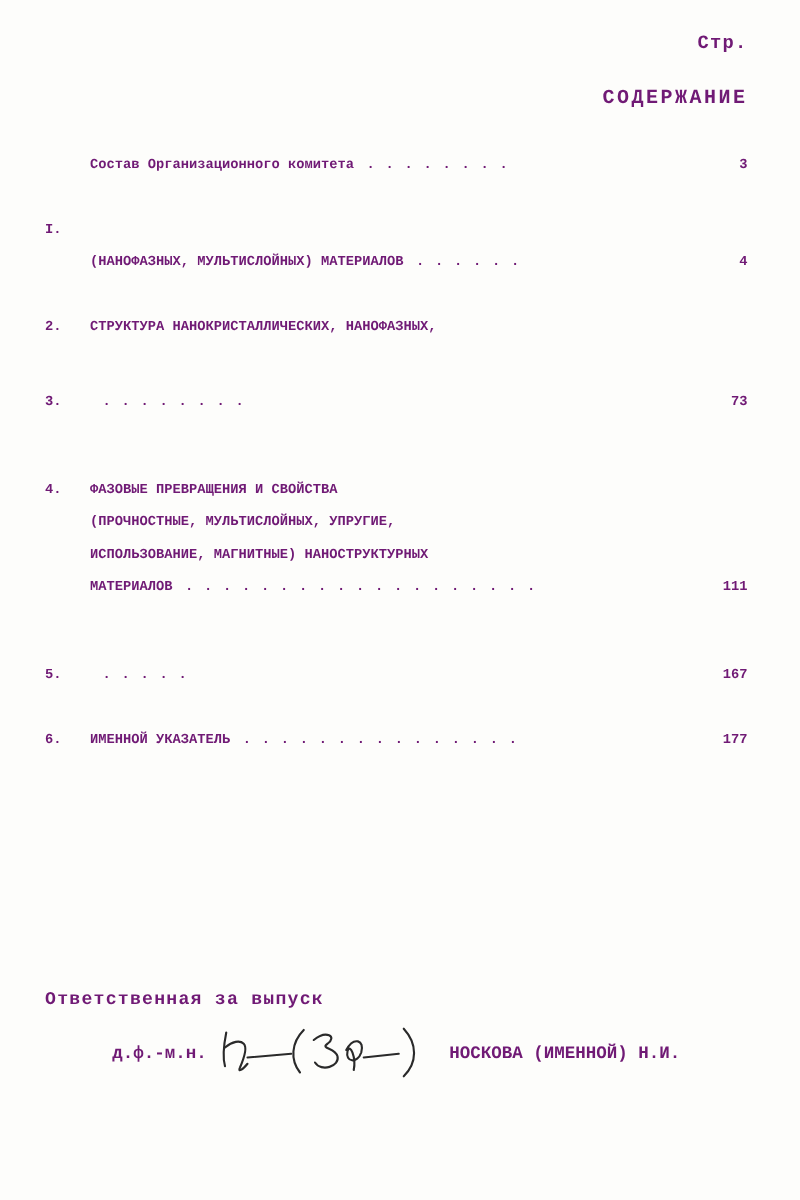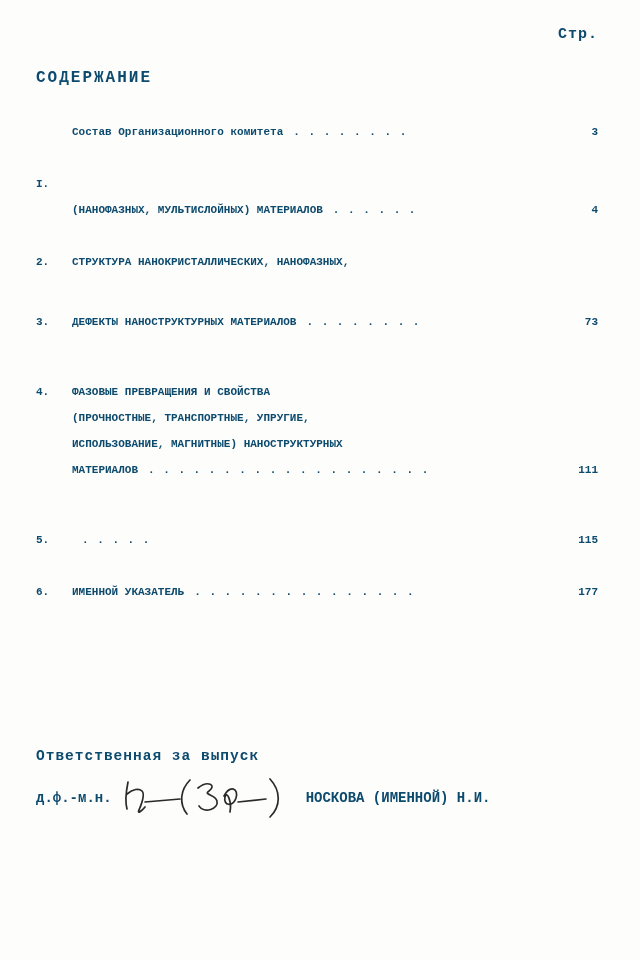--- a/index.html
+++ b/index.html
@@ -8,33 +8,33 @@
     background: #f4f3f0;
   }
   .page {
     position: relative;
     width: 640px;
     height: 960px;
     margin: 0 auto;
     background: #fdfdfb;
     font-family: "Liberation Mono", "DejaVu Sans Mono", monospace;
     font-weight: 700;
-    color: #0c4a6e;
+    color: #701a75;
     box-sizing: border-box;
     padding: 26px 42px 0 36px;
     overflow: hidden;
   }
   .str-header {
     text-align: right;
     font-size: 15px;
     letter-spacing: 1px;
     margin-bottom: 26px;
   }
   .toc-title {
-    text-align: left;
+    text-align: right;
     font-size: 16px;
     letter-spacing: 2px;
     margin-bottom: 32px;
   }
   .entries { }
   .entry {
     font-size: 11px;
     line-height: 26px;
     margin-bottom: 26px;
   }
@@ -64,25 +64,26 @@
   .footer {
     position: absolute;
     left: 36px;
     right: 42px;
     top: 748px;
   }
   .footer-line1 {
     font-size: 14.5px;
     letter-spacing: 1px;
     margin-bottom: 8px;
+    margin-top: 44px;
   }
   .footer-row {
     display: flex;
     align-items: center;
-    justify-content: flex-start;
+    justify-content: center;
     font-size: 14px;
   }
   .sig {
     flex: none;
     margin: 0 6px;
   }
 </style>
 </head>
 <body>
 
@@ -118,52 +119,51 @@
     <div class="entry gap-lg">
       <div class="line">
         <span class="num">2.</span>
         <span>СТРУКТУРА НАНОКРИСТАЛЛИЧЕСКИХ, НАНОФАЗНЫХ,</span>
       </div>
     </div>
 
     <div class="entry gap-xl">
       <div class="line">
         <span class="num">3.</span>
-        <span>ДЕФЕКТЫ НАНОСТРУКТУРНЫХ МАТЕРИАЛОВ</span>
         <span class="dots">. . . . . . . .</span>
         <span class="pg">73</span>
       </div>
     </div>
 
     <div class="entry gap-xl">
       <div class="line">
         <span class="num">4.</span>
         <span>ФАЗОВЫЕ ПРЕВРАЩЕНИЯ И СВОЙСТВА</span>
       </div>
       <div class="line">
         <span class="num"></span>
-        <span>(ПРОЧНОСТНЫЕ, ТРАНСПОРТНЫЕ, УПРУГИЕ,</span>
+        <span>(ПРОЧНОСТНЫЕ, МУЛЬТИСЛОЙНЫХ, УПРУГИЕ,</span>
       </div>
       <div class="line">
         <span class="num"></span>
         <span>ИСПОЛЬЗОВАНИЕ, МАГНИТНЫЕ) НАНОСТРУКТУРНЫХ</span>
       </div>
       <div class="line">
         <span class="num"></span>
         <span>МАТЕРИАЛОВ</span>
         <span class="dots">. . . . . . . . . . . . . . . . . . .</span>
         <span class="pg">111</span>
       </div>
     </div>
 
     <div class="entry">
       <div class="line">
         <span class="num">5.</span>
         <span class="dots">. . . . .</span>
-        <span class="pg">115</span>
+        <span class="pg">167</span>
       </div>
     </div>
 
     <div class="entry">
       <div class="line">
         <span class="num">6.</span>
         <span>ИМЕННОЙ УКАЗАТЕЛЬ</span>
         <span class="dots">. . . . . . . . . . . . . . .</span>
         <span class="pg">177</span>
       </div>

